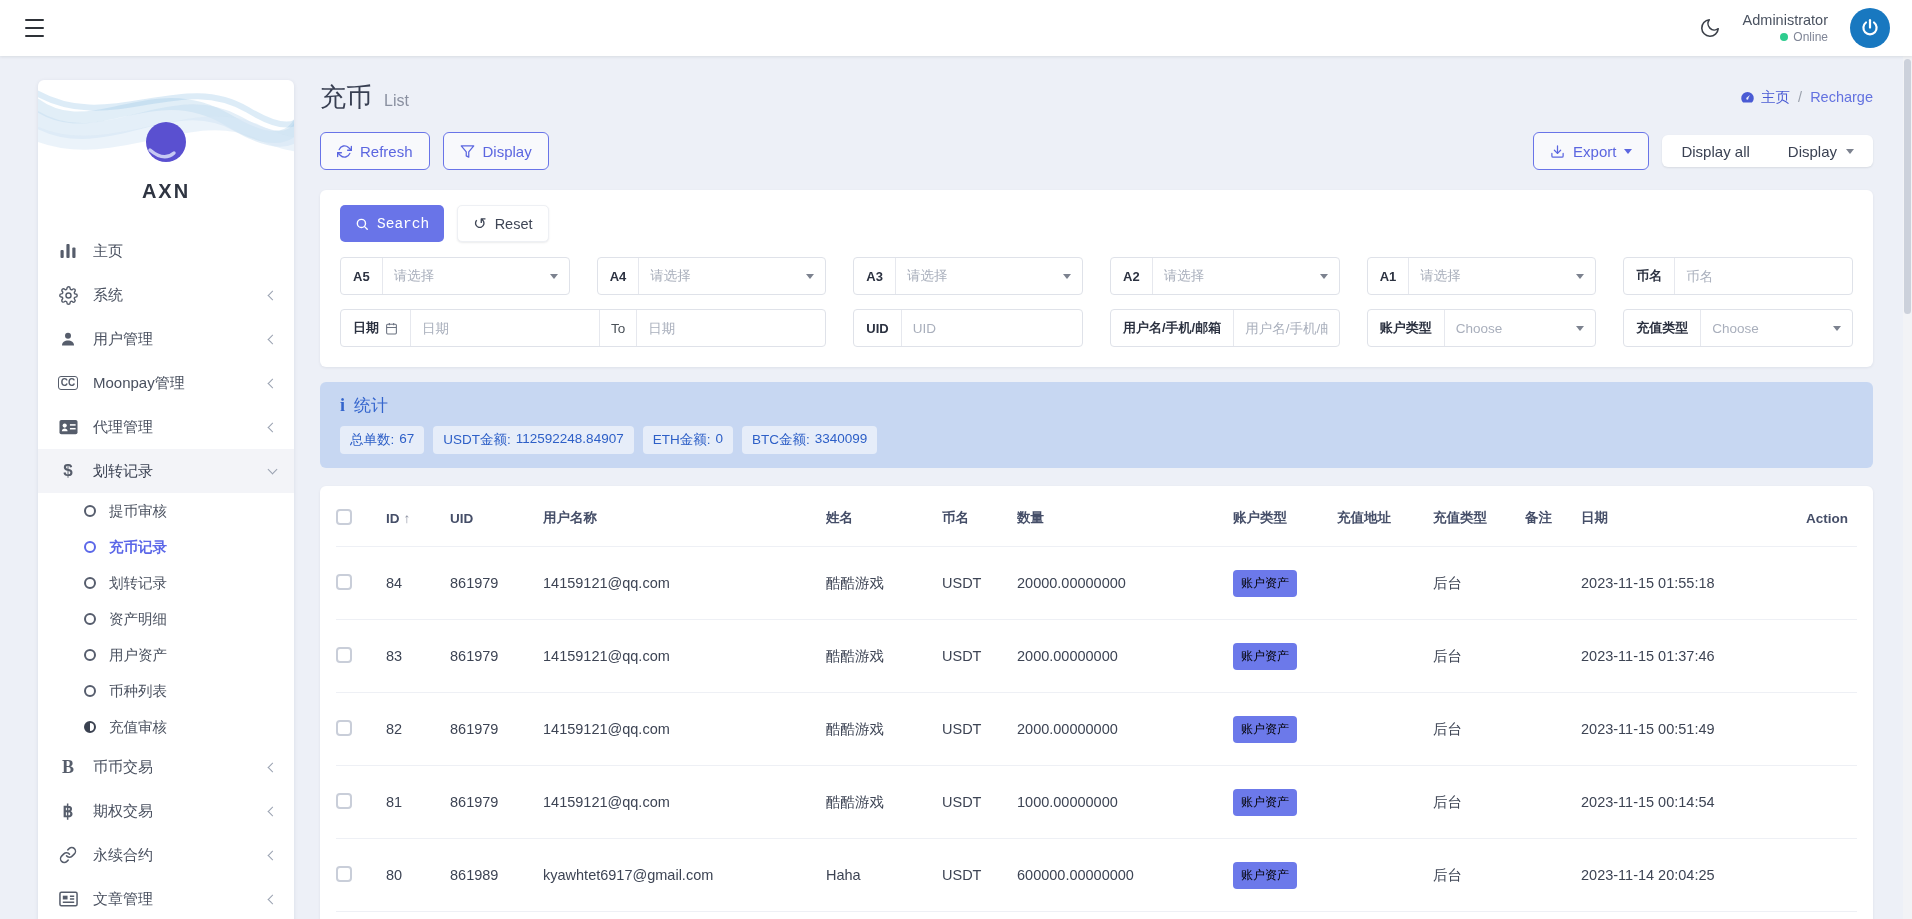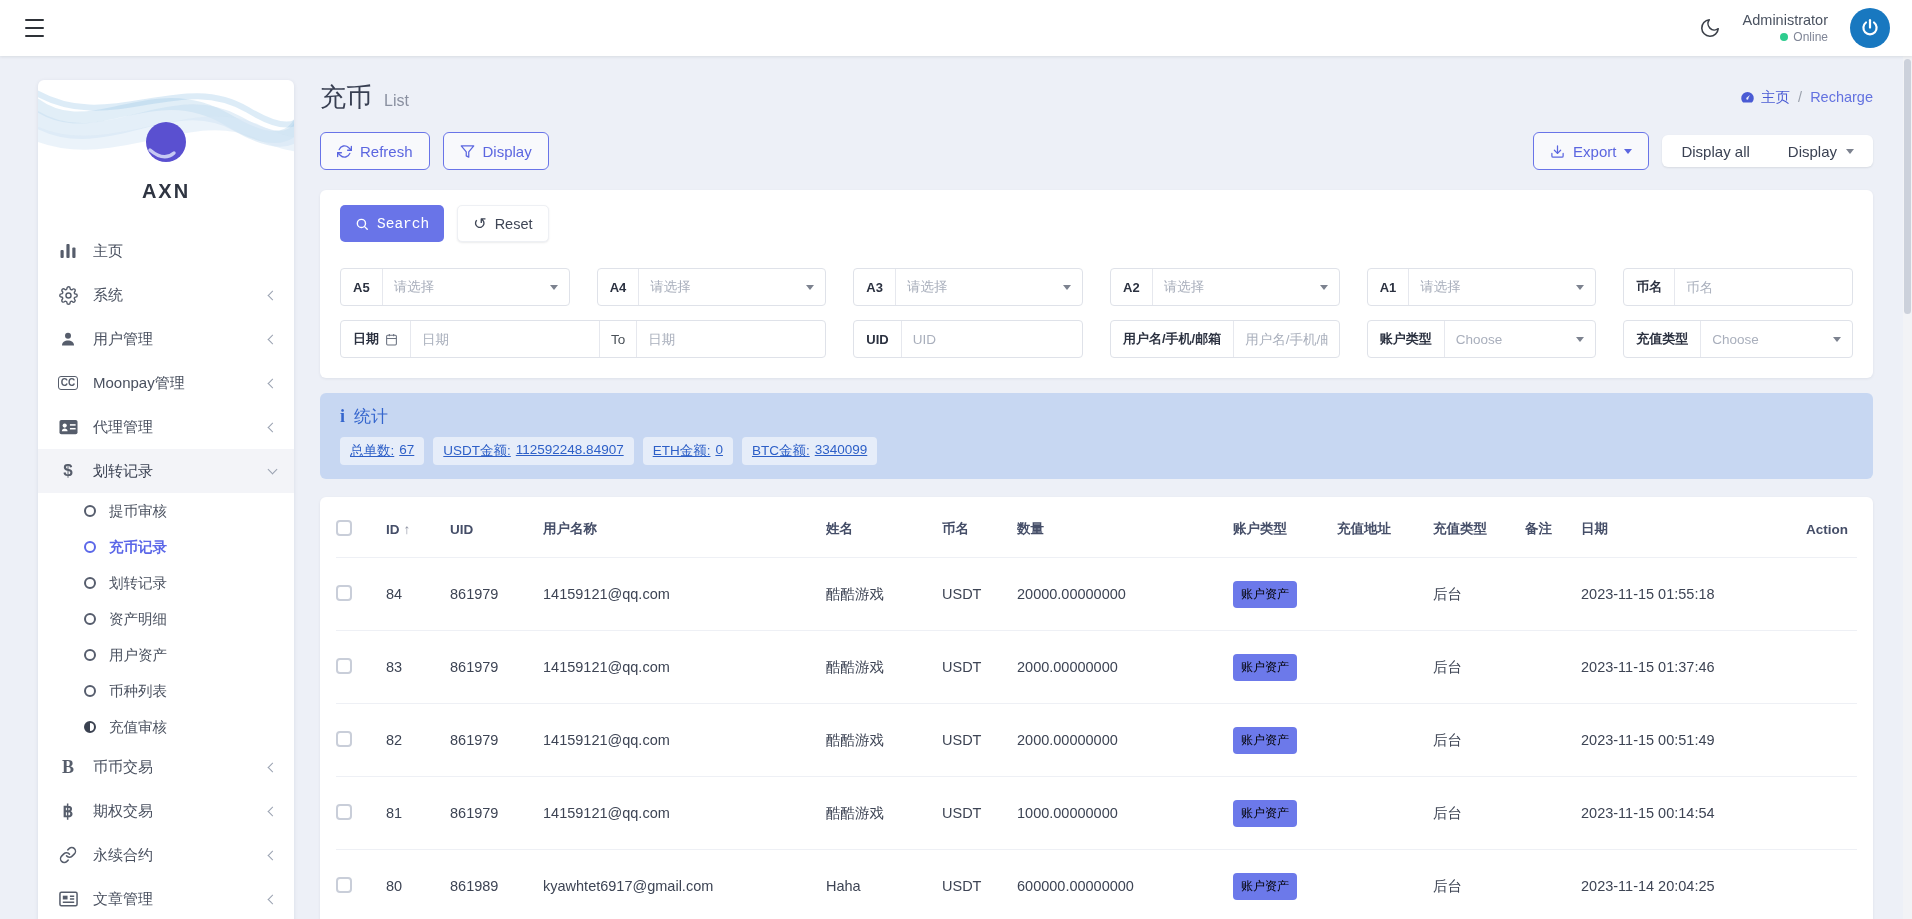--- a/index.html
+++ b/index.html
@@ -74,39 +74,39 @@
 
   .card { background:#fff; border-radius:6px; box-shadow:0 1px 3px rgba(21,34,63,.07); }
   .filter-card { margin-top:20px; padding:15px 20px 20px; }
   .search-row { display:flex; align-items:center; gap:13px; }
   .btn-search { display:flex; align-items:center; gap:8px; height:37px; padding:0 15px; background:#6974e8; color:#fff;
     border:none; border-radius:5px; font-size:14.5px; cursor:pointer; font-family:Liberation Mono, monospace; }
   .btn-reset { display:flex; align-items:center; gap:8px; height:37px; padding:0 15px; background:#fff; color:#3f4656;
     border:1px solid #eef0f4; box-shadow:0 1px 2px rgba(56,65,74,.1); border-radius:5px; font-size:14.5px; cursor:pointer; font-family:inherit; }
   .reset-glyph { font-size:16px; line-height:1; }
 
-  .fgrid { display:grid; grid-template-columns:repeat(6,1fr); gap:14px 27px; margin-top:26px; }
+  .fgrid { display:grid; grid-template-columns:repeat(6,1fr); gap:14px 27px; margin-top:15px; }
   .igroup { display:flex; align-items:stretch; height:38px; border:1px solid #dfe2e9; border-radius:4px; background:#fff; overflow:hidden; }
   .ig-label { display:flex; align-items:center; gap:6px; padding:0 12px; font-size:13px; font-weight:700; color:#2b3140;
     border-right:1px solid #e6e8ee; white-space:nowrap; }
   .ig-field { flex:1; display:flex; align-items:center; padding:0 11px; min-width:0; }
   .ig-field .ph { font-size:13.5px; color:#a9afbc; white-space:nowrap; overflow:hidden; }
   .ig-field input { border:none; outline:none; width:100%; min-width:0; font-size:13.5px; color:#3f4656; background:transparent; font-family:inherit; }
   .ig-field input::placeholder { color:#a9afbc; }
   .ig-caret { margin-left:auto; }
   .ig-to { display:flex; align-items:center; padding:0 11px; font-size:13.5px; color:#495057;
     border-left:1px solid #e6e8ee; border-right:1px solid #e6e8ee; }
   .span2 { grid-column:span 2; }
   .cal-icon { color:#6b7280; display:flex; }
 
   .stats-card { margin-top:15px; background:#c7d7f2; border-radius:6px; padding:12px 20px 14px; box-shadow:none; }
   .stats-title { display:flex; align-items:center; gap:9px; font-size:17px; color:#3465cd; }
   .stats-i { font-family:"Liberation Serif", serif; font-weight:700; font-size:18px; }
   .chips { display:flex; gap:9px; margin-top:9px; }
-  .chip { background:rgba(255,255,255,.55); border-radius:4px; padding:5px 10px; font-size:13.5px; color:#2d5fc7; display:flex; gap:5px;text-decoration:underline; }
+  .chip { background:rgba(255,255,255,.55); border-radius:4px; padding:5px 10px; font-size:13.5px; color:#2d5fc7; display:flex; gap:5px; }
 
   .table-card { margin-top:18px; padding:4px 16px 0; height:560px; }
   .trow { display:grid; grid-template-columns:50px 64px 93px 283px 116px 75px 216px 104px 96px 92px 56px 225px 1fr;
     align-items:center; }
   .thead { height:56px; font-size:13.5px; font-weight:700; color:#454e68; }
   .tbody-row { height:73px; border-top:1px solid #eef0f5; font-size:14.5px; color:#3d4454; }
   .tcell { padding-right:8px; overflow:hidden; white-space:nowrap; }
   .tcell.action { text-align:right; padding-right:10px; }
   .cb { width:16px; height:16px; border:2px solid #c9ced9; border-radius:4px; background:#fff; display:inline-block; cursor:pointer; }
   .sort-arrow { color:#8e93a3; font-weight:400; margin-left:4px; }

